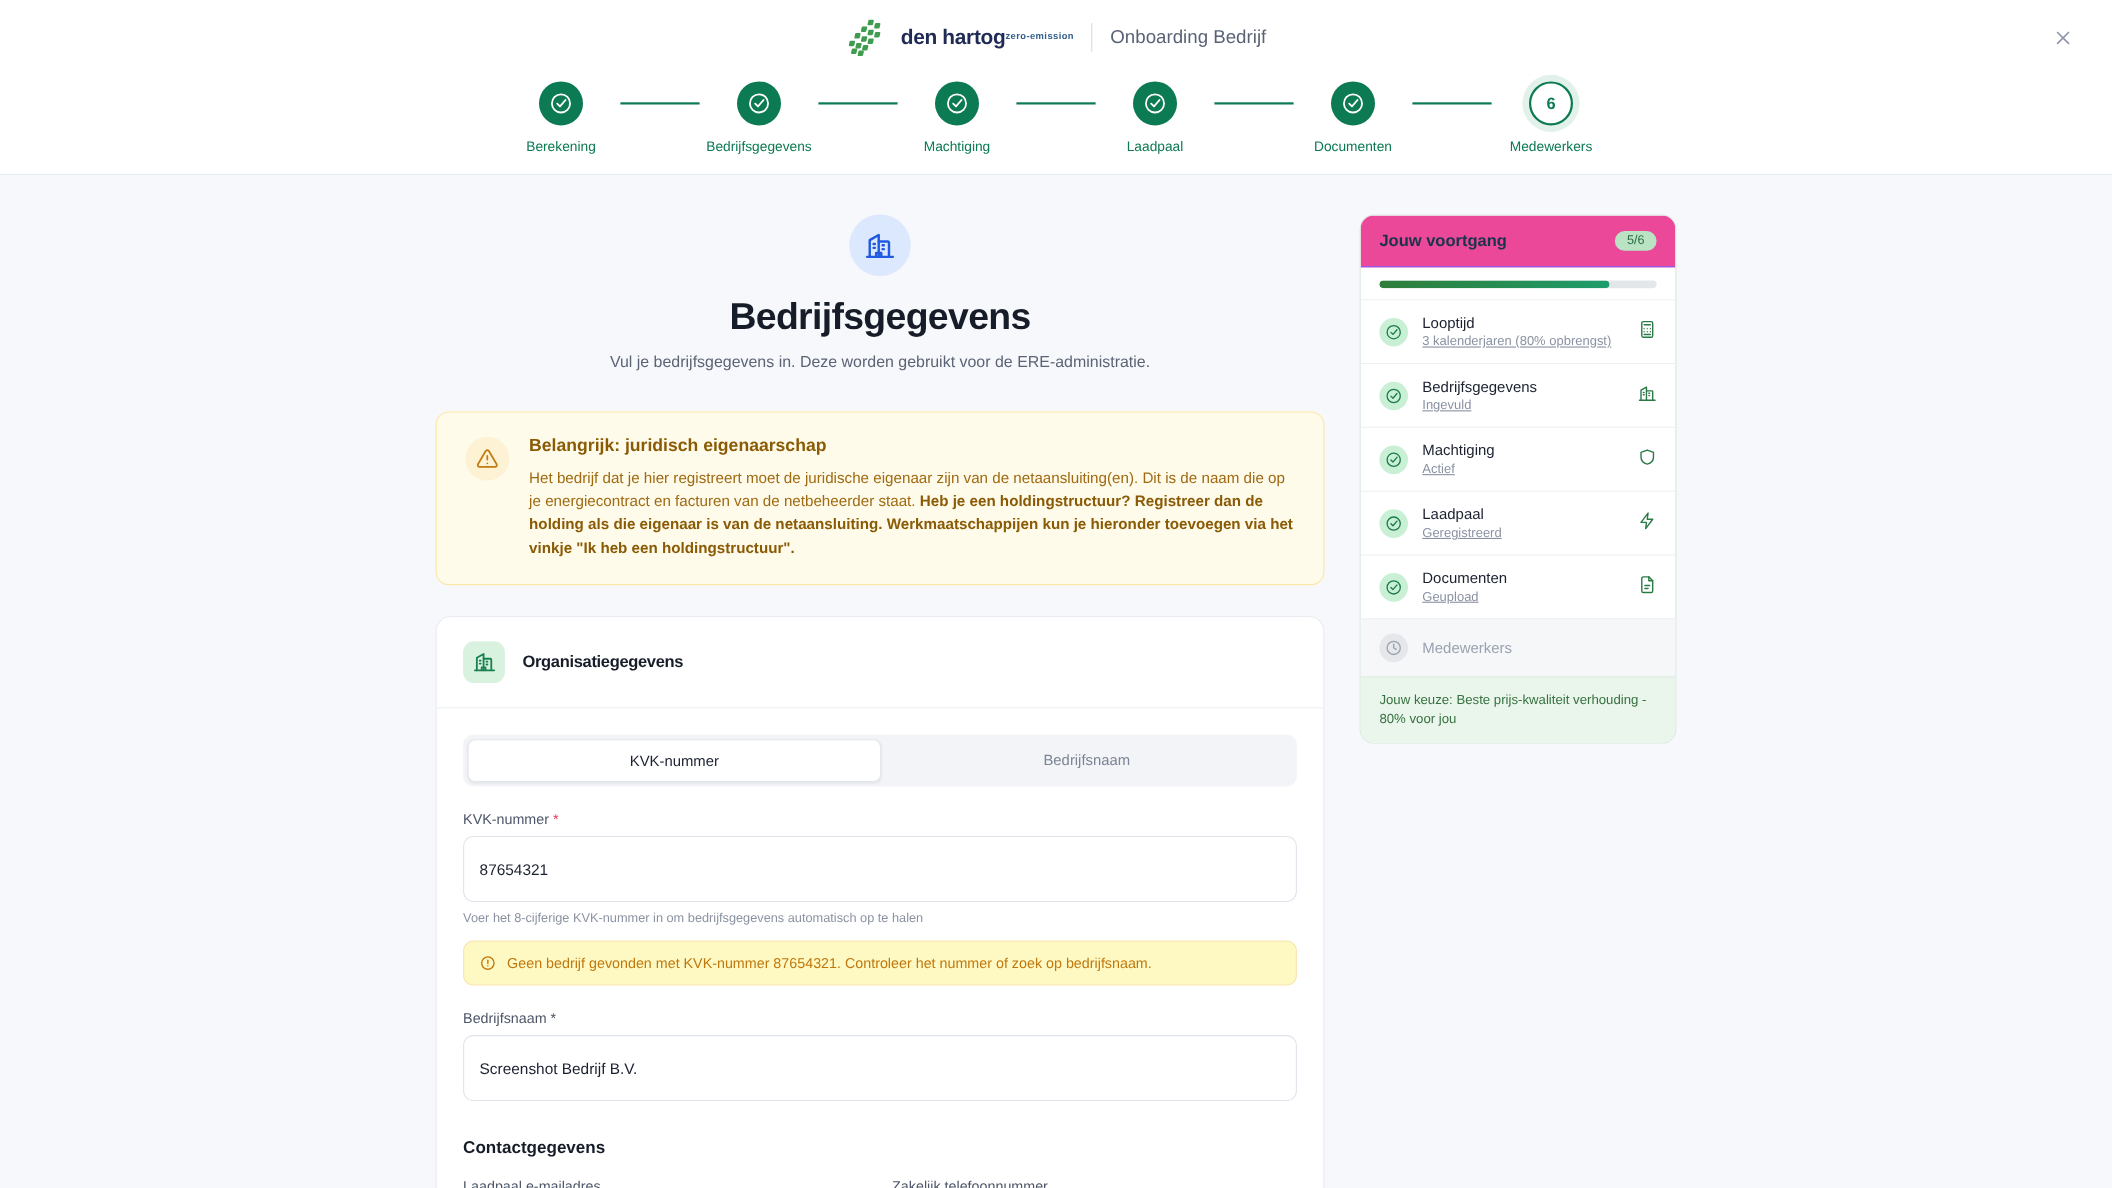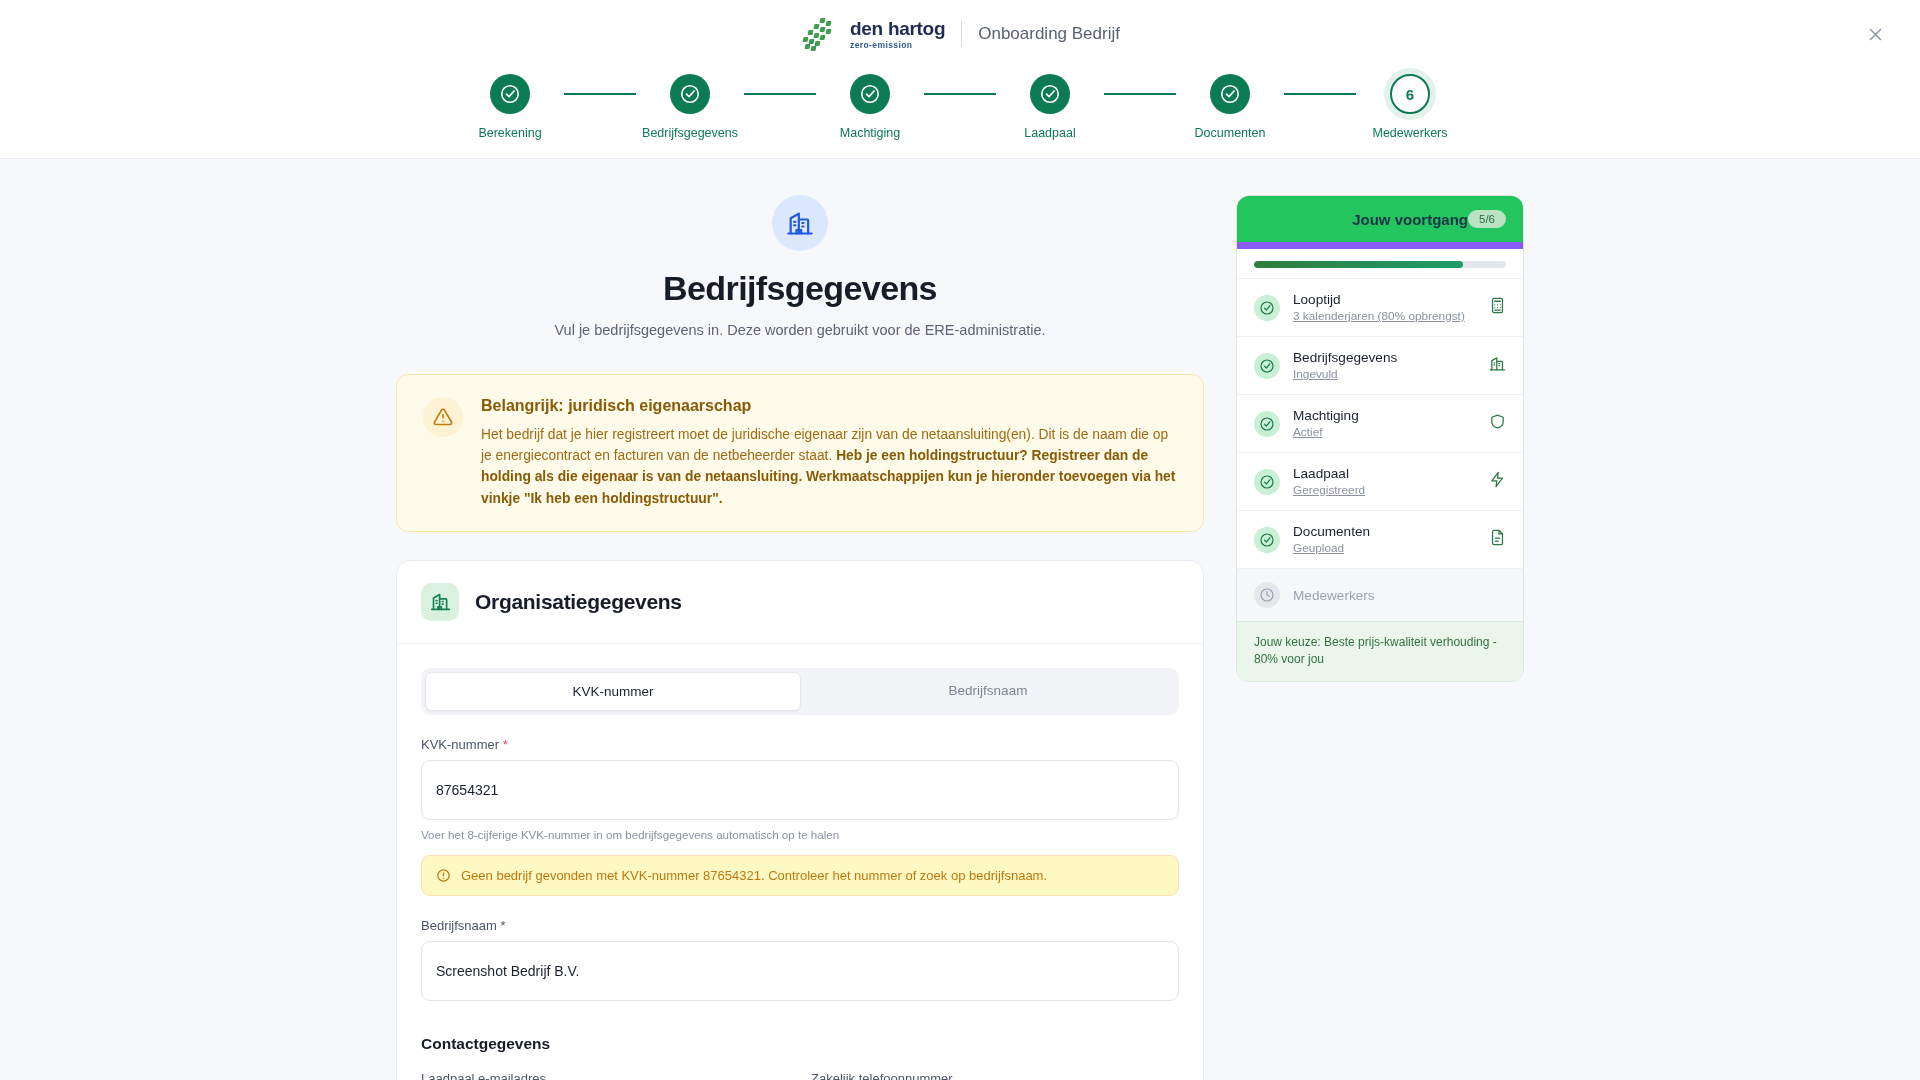--- a/index.html
+++ b/index.html
@@ -40,21 +40,21 @@
   }
   .logo-mark i {
     position: absolute;
     width: 5px;
     height: 5px;
     background: #3f9b4e;
     border-radius: 1px;
     transform: skewX(-12deg);
   }
 
-  .logo-text { display: flex; flex-direction: column; line-height: 1; }
+  .logo-text { display: flex; line-height: 1; }
   .logo-name {
     font-size: 19px;
     font-weight: bold;
     color: #1f2a55;
     letter-spacing: -0.3px;
   }
   .logo-sub {
     font-size: 8.5px;
     color: #2f5c8a;
     letter-spacing: 0.4px;
@@ -216,21 +216,21 @@
     border-bottom: 1px solid #eef0f4;
   }
   .card-head-icon {
     width: 38px; height: 38px;
     border-radius: 10px;
     background: #d9f2e0;
     display: flex; align-items: center; justify-content: center;
     color: #19814f;
   }
   .card-head-title {
-    font-size: 21px;
+    font-size: 15px;
     font-weight: bold;
     letter-spacing: -0.3px;
     color: #161c28;
   }
   .card-body { padding: 24px; }
 
   
   .segmented {
     display: flex;
     background: #f3f4f7;
@@ -331,26 +331,26 @@
   }
 
   
   .progress-card {
     background: #ffffff;
     border: 1px solid #dbe9df;
     border-radius: 13px;
     overflow: hidden;
   }
   .pc-head {
-    background: #22c55e;
-    border-bottom: 7px solid #8b5cf6;
+    background: #ec4899;
+    border-bottom: 1px solid #8b5cf6;
     padding: 14px 17px;
     display: flex;
     align-items: center;
-    justify-content: flex-end;
+    justify-content: space-between;
   }
   .pc-title { font-size: 15px; font-weight: bold; color: #19344a; }
   .pc-badge {
     background: #b9e3c3;
     color: #2b6a42;
     font-size: 11.5px;
     border-radius: 11px;
     padding: 3px 11px;
   }
   .pc-bar-wrap { padding: 12px 17px 10px; }

